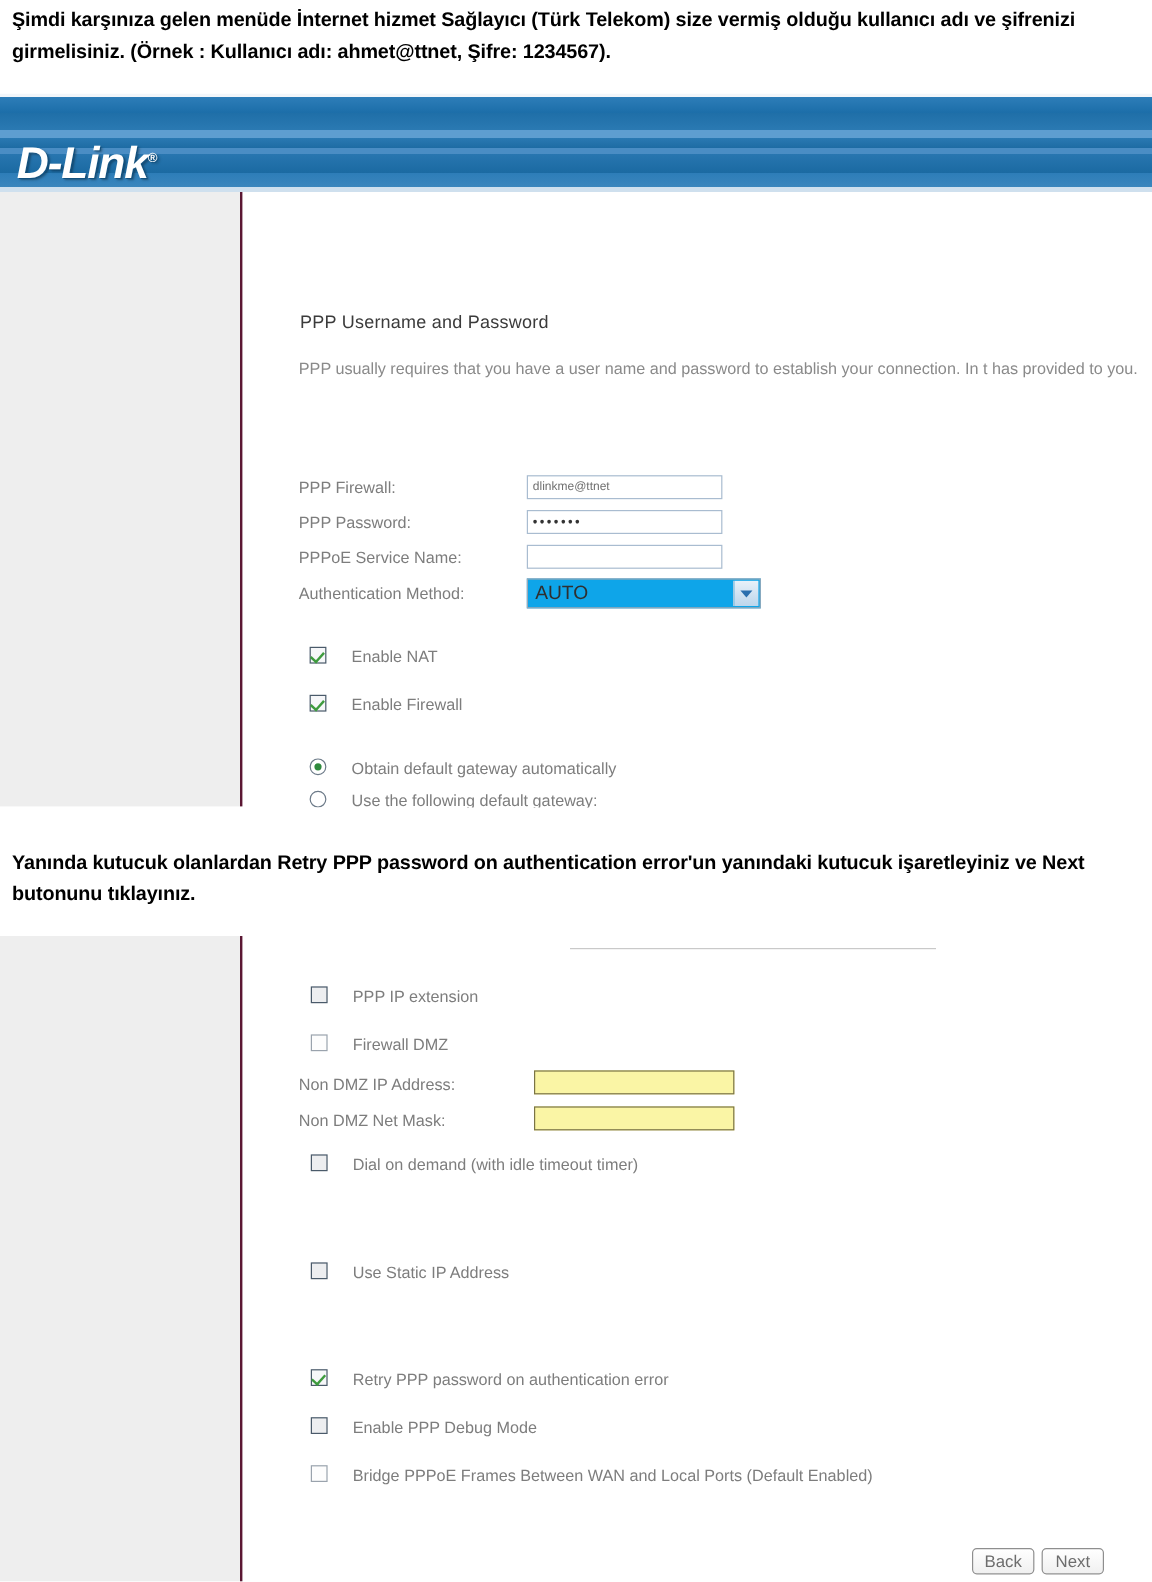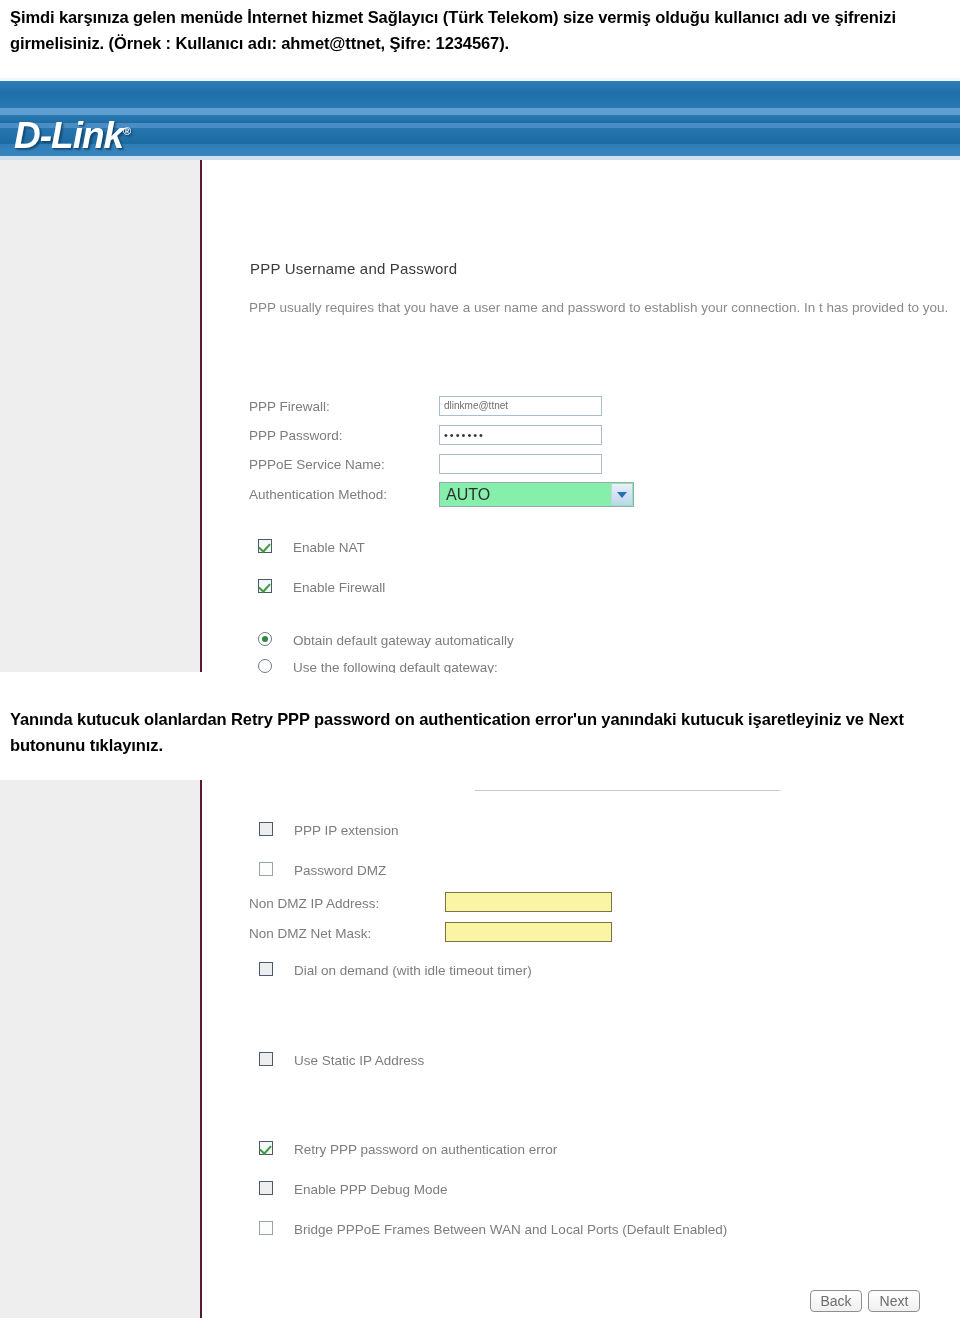--- a/index.html
+++ b/index.html
@@ -168,21 +168,21 @@
   }
   .finput.dots {
     font-size: 11px;
     letter-spacing: 2px;
     color: #333333;
   }
   .fselect {
     position: absolute;
     height: 25px;
     border: 1px solid #9aa8b5;
-    background: #86efac;
+    background: #0ea5e9;
     box-sizing: border-box;
     font-size: 16px;
     color: #2f2f2f;
     line-height: 23px;
     padding: 0 26px 0 6px;
     white-space: nowrap;
     overflow: hidden;
   }
   .fselect .arrow {
     position: absolute;
@@ -363,21 +363,21 @@
 
   <div class="hrule" style="left:475px; top:10px; width:305px;"></div>
 
   <div class="crow" style="left:259px; top:41px;">
     <span class="cbox tint"></span>
     <span class="clabel" style="left:35px;">PPP IP extension</span>
   </div>
 
   <div class="crow" style="left:259px; top:81px;">
     <span class="cbox light"></span>
-    <span class="clabel" style="left:35px;">Password DMZ</span>
+    <span class="clabel" style="left:35px;">Firewall DMZ</span>
   </div>
 
   <div class="frow" style="top:113px;">
     <div class="flabel">Non DMZ IP Address:</div>
     <div class="finput yellow" style="left:196px; top:-1px; width:167px;"></div>
   </div>
 
   <div class="frow" style="top:143px;">
     <div class="flabel">Non DMZ Net Mask:</div>
     <div class="finput yellow" style="left:196px; top:-1px; width:167px;"></div>

